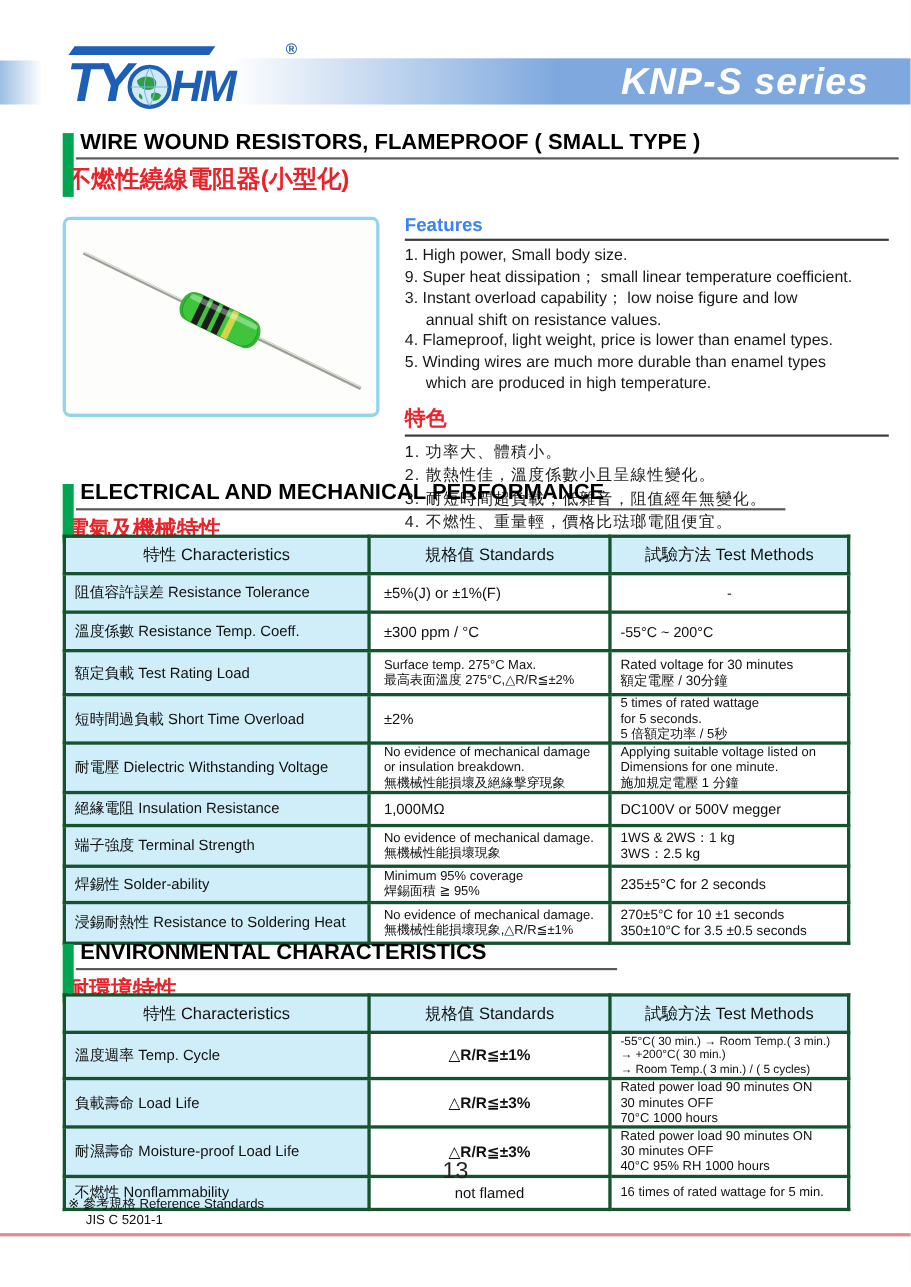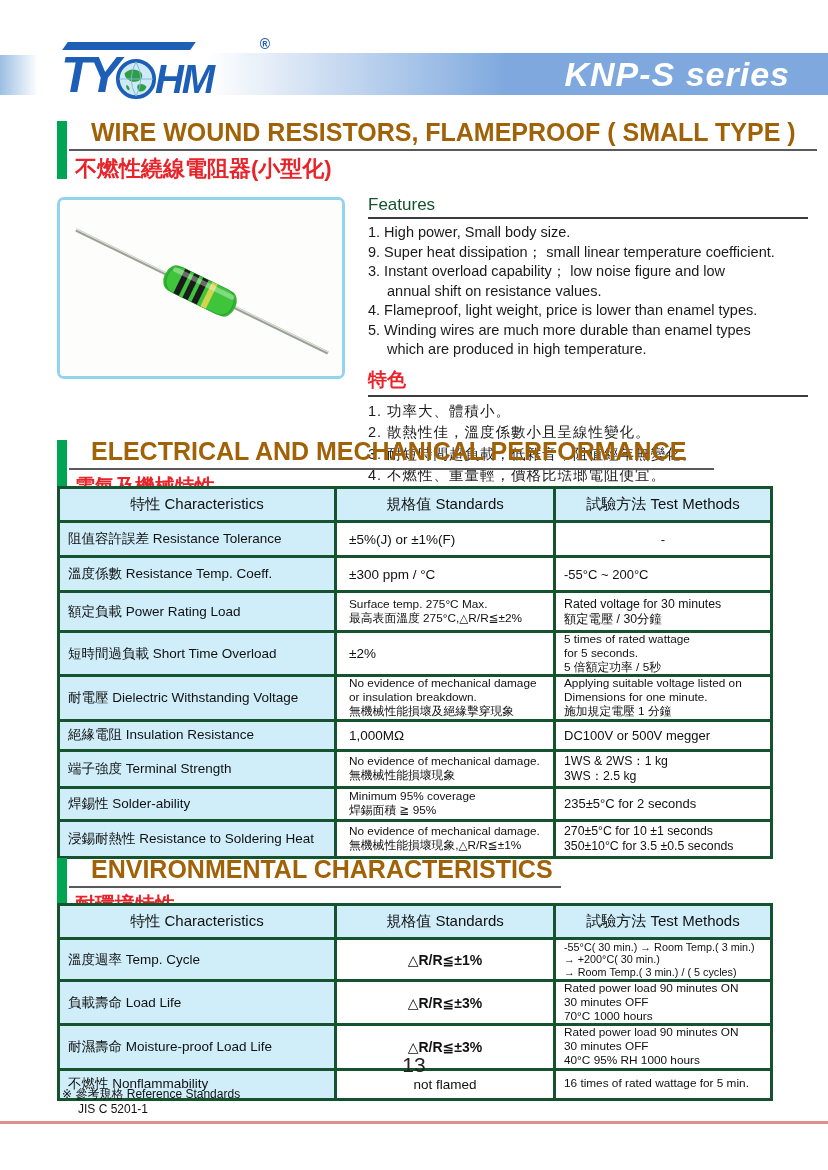--- a/index.html
+++ b/index.html
@@ -17,31 +17,31 @@
   .logo-bar { position:absolute; left:10px; top:6px; width:128px; height:8px; background:#1d5fb6; transform:skewX(-35deg); }
   .logo-row { position:absolute; left:6px; top:10px; display:flex; align-items:flex-end; font-style:italic; font-weight:bold; }
   .lg-t { font-size:50px; line-height:58px; letter-spacing:-4px; display:inline-block;text-align:right; }
   .lg-globe { display:inline-block; width:42px; height:42px; margin:0 -2px 4px -2px; }
   .lg-hm { font-size:40px; line-height:50px; letter-spacing:-2px; display:inline-block; }
   .logo-reg { position:absolute; right:0; top:0; font-size:14px; font-weight:bold; }
 
   
   .sec { position:absolute; left:57px; }
   .sec .bar { position:absolute; left:0; top:3px; width:10px; height:54px; background:#00a551; }
-  .sec .en { margin-left:34px; font-size:25px; font-weight:bold; color:#a16207; white-space:nowrap; letter-spacing:0px; }
+  .sec .en { margin-left:16px; font-size:20px; font-weight:bold; color:#000000; white-space:nowrap; letter-spacing:0px; }
   .sec .rule { margin-left:12px; height:2px; background:#58595b; margin-top:2px; margin-bottom:3px; }
-  .sec .zh { margin-left:18px; font-size:22px; font-weight:bold; color:#e8232a; white-space:nowrap; }
+  .sec .zh { margin-left:4px; font-size:22px; font-weight:bold; color:#e8232a; white-space:nowrap; }
 
   
   .photo { position:absolute; left:57px; top:197px; width:288px; height:182px;
     border:3px solid #92d3ee; border-radius:7px; background:#fefefe; overflow:hidden; }
 
   
   .rightcol { position:absolute; left:368px; top:195px; width:440px; }
-  .feat-h { color:#14532d; font-weight:normal; font-size:17px; }
+  .feat-h { color:#3b82f6; font-weight:bold; font-size:17px; }
   .uline { height:2px; background:#3c3c3c; margin:2px 0 4px 0; }
   .feat-item { font-size:14.5px; line-height:19.5px; color:#1a1a1a; white-space:pre-line;
     padding-left:19px; text-indent:-19px; }
   .zh-h { color:#e8232a; font-weight:bold; font-size:19px; margin-top:7px; }
   .zh-item { font-size:14.5px; line-height:21.5px; color:#1a1a1a; letter-spacing:1px;
     padding-left:22px; text-indent:-22px; }
 
   
   table.t { position:absolute; left:57px; border-collapse:collapse; table-layout:fixed; width:713px; }
   .t th, .t td { border:3px solid #14532d; vertical-align:middle; color:#111; }
@@ -155,21 +155,21 @@
       <td class="c1">阻值容許誤差  Resistance Tolerance</td>
       <td class="c2">±5%(J) or ±1%(F)</td>
       <td class="c3 ctr">-</td>
     </tr>
     <tr style="height:35px;">
       <td class="c1">溫度係數  Resistance Temp. Coeff.</td>
       <td class="c2">±300 ppm / °C</td>
       <td class="c3">-55°C ~ 200°C</td>
     </tr>
     <tr style="height:40px;">
-      <td class="c1">額定負載 Power Rating Load</td>
+      <td class="c1">額定負載 Test Rating Load</td>
       <td class="c2 sm">Surface temp. 275°C Max.
 最高表面溫度 275°C,△R/R≦±2%</td>
       <td class="c3 md">Rated voltage for 30 minutes
 額定電壓 / 30分鐘</td>
     </tr>
     <tr style="height:42px;">
       <td class="c1">短時間過負載  Short Time Overload</td>
       <td class="c2">±2%</td>
       <td class="c3 sm">5 times of rated wattage
 for 5 seconds.

